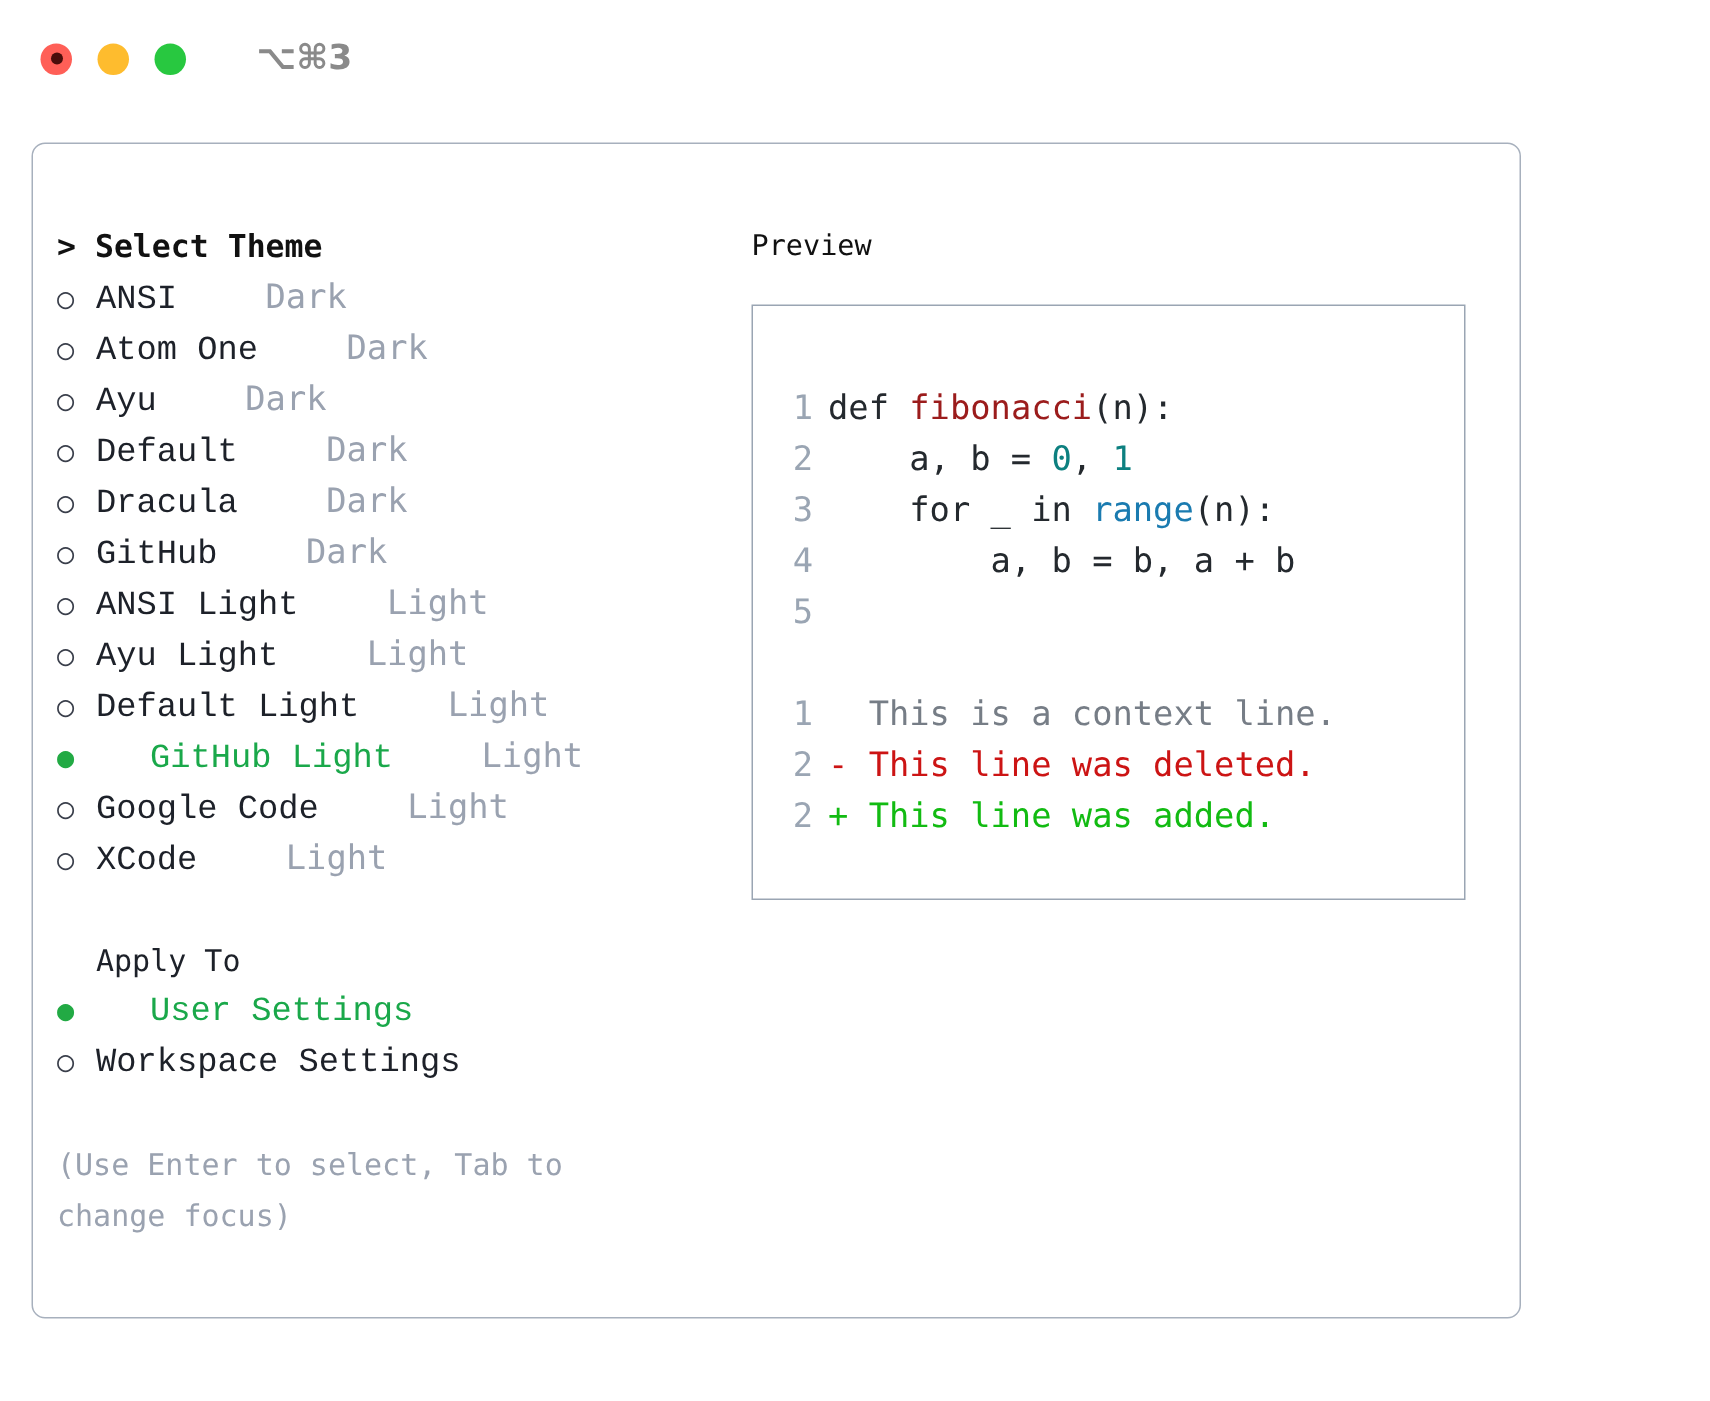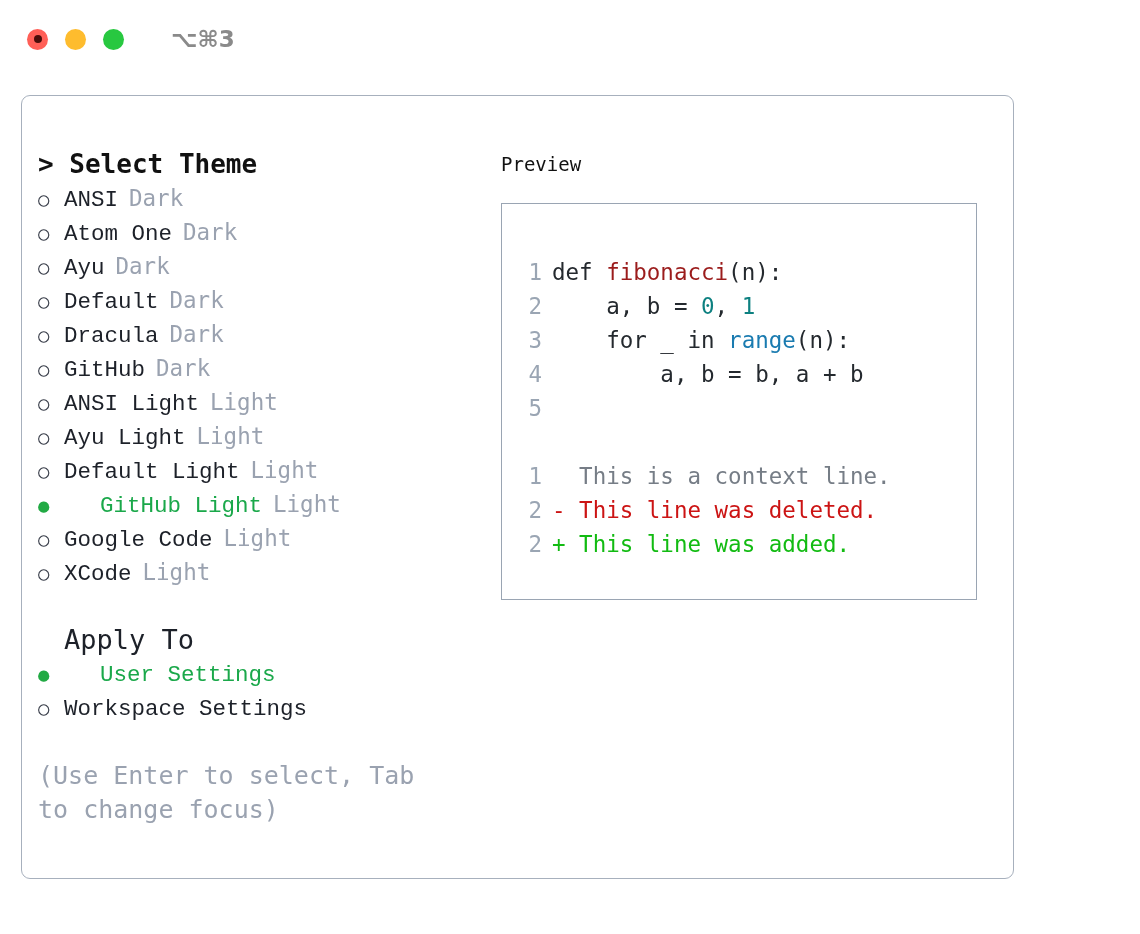--- a/index.html
+++ b/index.html
@@ -94,21 +94,21 @@
     left: 16px;
     top: 51px;
     width: 430px;
   }
 
   .mono {
     font-family: "DejaVu Sans Mono", monospace;
   }
 
   .section-header {
-    font-size: 26px;
+    font-size: 21px;
     font-weight: bold;
     color: #111111;
     line-height: 34px;
     white-space: pre;
   }
 
   .theme-list {
     margin-top: 0px;
   }
 
@@ -135,36 +135,37 @@
     color: #1d2129;
     font-family: Liberation Mono, monospace;
   }
   .theme-name.sel {
     color: #1aa84a;
     margin-left: 36px;
   }
   .theme-kind {
     color: #9aa2b0;
     padding-left: 11px;
+    margin-left: 48px;
   }
 
   .apply-block {
     margin-top: 34px;
   }
   .apply-title {
-    font-size: 27px;
+    font-size: 20px;
     color: #1d2129;
     line-height: 34px;
     padding-left: 26px;
     white-space: pre;
   }
 
   .hint {
     margin-top: 34px;
-    font-size: 25px;
+    font-size: 20px;
     color: #9aa2b0;
     line-height: 34px;
     width: 410px;
   }
 
   
   .right-pane {
     position: absolute;
     left: 479px;
     top: 51px;

